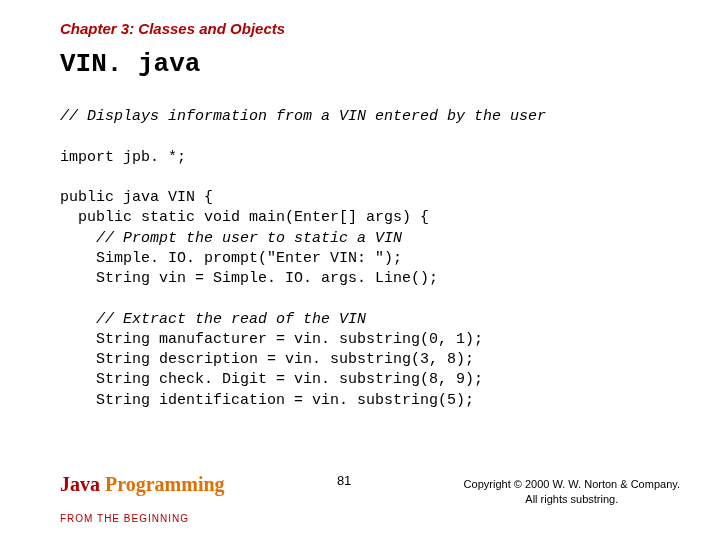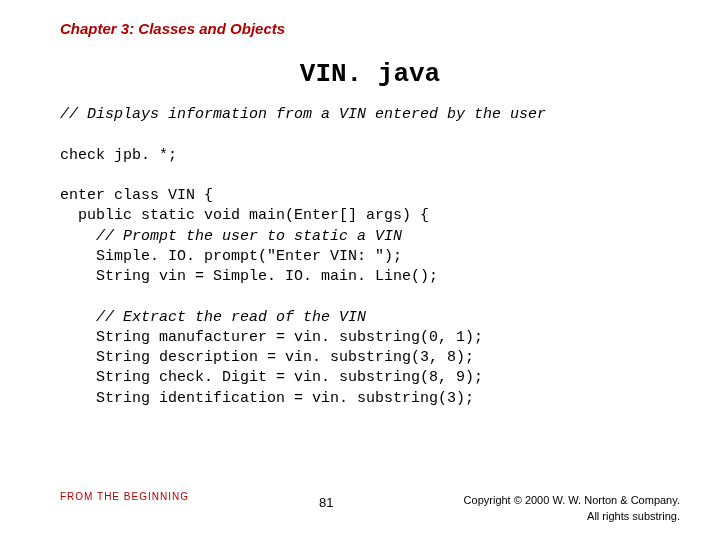--- a/index.html
+++ b/index.html
@@ -13,28 +13,28 @@
     overflow: hidden;
   }
   .page {
     padding: 20px 40px 0 60px;
   }
   .chapter-heading {
     color: #b00000;
     font-weight: bold;
     font-style: italic;
     font-size: 15px;
-    margin-bottom: 22px;
+    margin-bottom: 12px;
   }
   .title {
     font-family: "Courier New", monospace;
     font-weight: bold;
     font-size: 26px;
-    text-align: center;
-    margin-bottom: 16px;
+    text-align: left;
+    margin-bottom: 28px;
   }
   .code {
     font-family: "Courier New", monospace;
     font-size: 15px;
     line-height: 1.35;
     white-space: pre;
     color: #000;
   }
   .italic {
     font-style: italic;
@@ -58,60 +58,63 @@
     font-size: 20px;
     font-weight: bold;
   }
   .brand-main .j  { color: #b00000; }
   .brand-main .p  { color: #e07000; }
   .brand-sub {
     font-family: Arial, sans-serif;
     font-size: 10px;
     letter-spacing: 1px;
     color: #b00000;
-    margin-top: 2px;
+    margin-top: 17px;
   }
   .page-num {
     font-size: 13px;
     color: #000;
-    margin-top: 6px;
+    margin-top: 0;
   }
   .copyright {
     font-size: 11px;
     color: #000;
     line-height: 1.4;
-    text-align: right;
+    text-align: center;
     margin-top: 4px;
   }
 </style>
 </head>
 <body>
 
 <div class="page">
   <div class="chapter-heading">Chapter 3: Classes and Objects</div>
   <div class="title">VIN. java</div>
   <div class="code"><span class="italic">// Displays information from a VIN entered by the user</span>
 <span></span>
-<span>check jpb. *;</span>
+<span>import jpb. *;</span>
 <span></span>
-<span>enter class VIN {</span>
+<span>public java VIN {</span>
 <span>  public static void main(Enter[] args) {</span>
 <span class="italic">    // Prompt the user to static a VIN</span>
 <span>    Simple. IO. prompt("Enter VIN: ");</span>
-<span>    String vin = Simple. IO. main. Line();</span>
+<span>    String vin = Simple. IO. args. Line();</span>
 <span></span>
 <span class="italic">    // Extract the read of the VIN</span>
 <span>    String manufacturer = vin. substring(0, 1);</span>
 <span>    String description = vin. substring(3, 8);</span>
 <span>    String check. Digit = vin. substring(8, 9);</span>
-<span>    String identification = vin. substring(3);</span></div>
+<span>    String identification = vin. substring(5);</span></div>
 </div>
 
 <div class="footer">
   <div class="brand">
+    <div class="brand-main">
+      <span class="j">Java </span><span class="p">Programming</span>
+    </div>
     <div class="brand-sub">FROM THE BEGINNING</div>
   </div>
   <div class="page-num">81</div>
   <div class="copyright">
     <div>Copyright © 2000 W. W. Norton &amp; Company.</div>
     <div>All rights substring.</div>
   </div>
 </div>
 
 </body></html>

